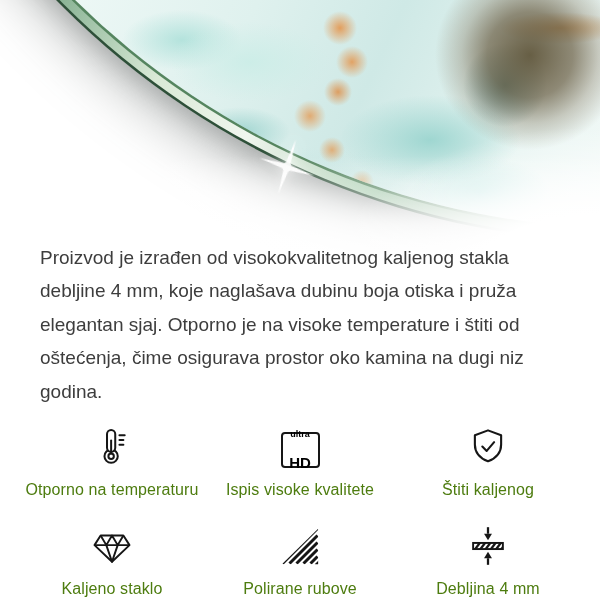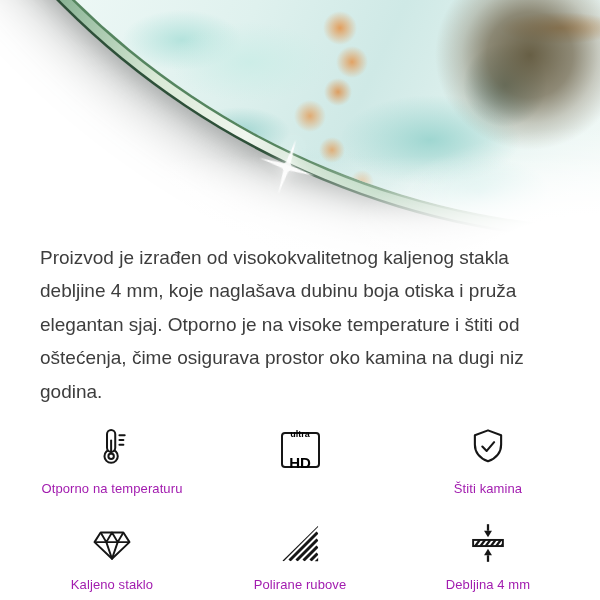--- a/index.html
+++ b/index.html
@@ -54,21 +54,21 @@
     font-size:27px;line-height:1.42;letter-spacing:.2px;}
   .description{margin-top:13px;max-width:532px;font-size:19px;line-height:1.76;
     color:var(--text-body,#3d3d3d);}
 
   
   .features{margin-top:18px;padding:0 18px;display:grid;
     grid-template-columns:repeat(3,1fr);row-gap:26px;}
   .feature{display:flex;flex-direction:column;align-items:center;text-align:center;}
   .feature .icon-box{height:42px;display:flex;align-items:flex-end;justify-content:center;}
   .feature svg{display:block;}
-  .feature .label{margin-top:13px;font-size:13px;color:#a21caf;letter-spacing:.1px;}
+  .feature .label{margin-top:13px;font-size:16px;color:#4d7c0f;letter-spacing:.1px;}
   .uhd{width:39px;height:36px;border:2.5px solid var(--icon-stroke,#161616);border-radius:4px;
     display:flex;flex-direction:column;align-items:center;justify-content:center;line-height:1;}
   .uhd .u-top{font-size:9px;font-weight:700;letter-spacing:0;}
   .uhd .u-bottom{font-size:15px;font-weight:800;margin-top:16px;}
 </style>
 </head>
 <body>
 
 <div class="hero">
   <div class="disc-ball"></div>
@@ -103,30 +103,31 @@
     <div class="label">Otporno na temperaturu</div>
   </div>
 
   <div class="feature">
     <div class="icon-box">
       <div class="uhd">
         <span class="u-top">ultra</span>
         <span class="u-bottom">HD</span>
       </div>
     </div>
+    <div class="label">Ispis visoke kvalitete</div>
   </div>
 
   <div class="feature">
     <div class="icon-box">
       <svg width="42" height="42" viewBox="0 0 48 48" fill="none" stroke="#161616" stroke-width="2.4">
         <path d="M24 5 L39 10.5 V21 C39 30.5 33 36.8 24 40.3 C15 36.8 9 30.5 9 21 V10.5 Z" stroke-linejoin="round"></path>
         <path d="M17.5 23.5 L22.5 28.5 L31 18.5" stroke-linecap="round" stroke-linejoin="round"></path>
       </svg>
     </div>
-    <div class="label">Štiti kamina</div>
+    <div class="label">Štiti kaljenog</div>
   </div>
 
   <div class="feature">
     <div class="icon-box">
       <svg width="44" height="42" viewBox="0 0 48 48" fill="none" stroke="#161616" stroke-width="2.2" stroke-linejoin="round">
         <path d="M11 12 L37 12 L44 23 L24 42 L4 23 Z"></path>
         <path d="M4 23 H44"></path>
         <path d="M11 12 L17.5 23 L24 12 L30.5 23 L37 12"></path>
         <path d="M17.5 23 L24 42 L30.5 23"></path>
       </svg>

